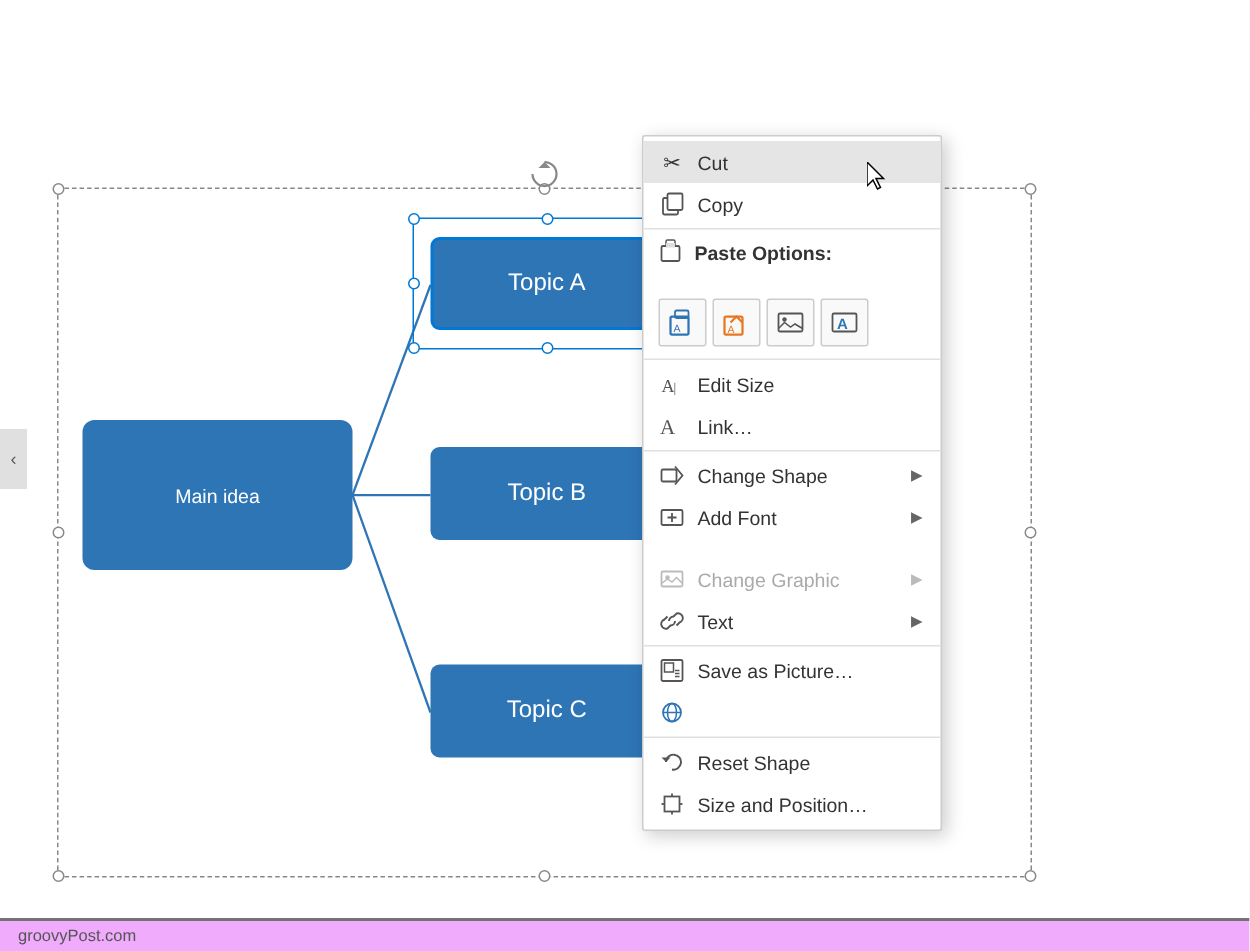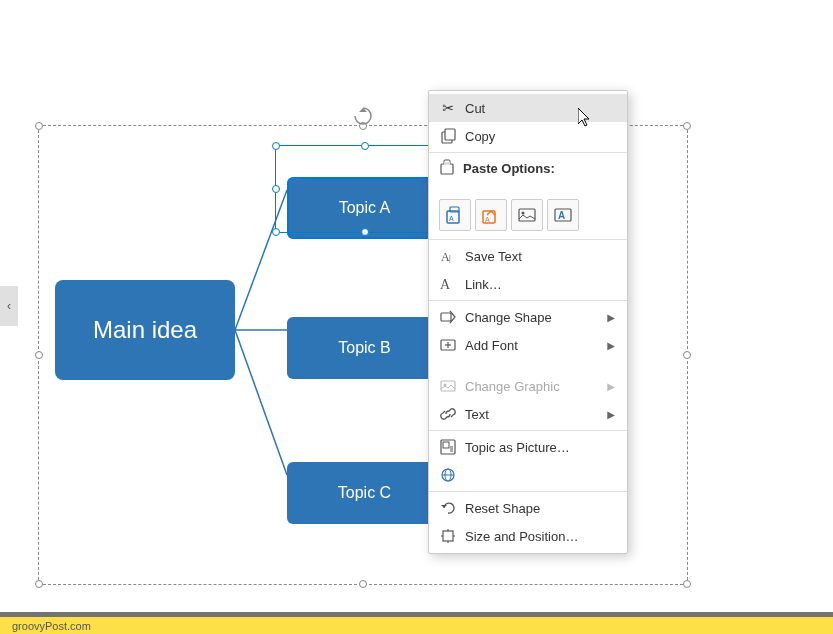--- a/index.html
+++ b/index.html
@@ -68,40 +68,39 @@
       top: 220px;
       left: 35px;
       width: 180px;
       height: 100px;
       background: #2e75b6;
       border-radius: 8px;
       display: flex;
       align-items: center;
       justify-content: center;
       color: white;
-      font-size: 24px;
+      font-size: 13px;
       font-weight: 500;
       cursor: default;
     }
 
     
     .topic-box {
       position: absolute;
       width: 155px;
       height: 62px;
       background: #2e75b6;
       border-radius: 6px;
       display: flex;
       align-items: center;
       justify-content: center;
       color: white;
       font-size: 16px;
       font-weight: 500;
       cursor: default;
-      margin-top: 19px;
     }
     .topic-a { top: 98px; left: 267px; }
     .topic-b { top: 238px; left: 267px; }
     .topic-c { top: 383px; left: 267px; }
 
     
     .topic-right {
       position: absolute;
       width: 130px;
       height: 62px;
@@ -213,22 +212,22 @@
       z-index: 200;
     }
 
     
     .statusbar {
       position: absolute;
       bottom: 0;
       left: 0;
       right: 0;
       height: 22px;
-      background: #fde047;
-      border-top: 5px solid #737373;
+      background: #f0abfc;
+      border-top: 2px solid #737373;
       display: flex;
       align-items: center;
       padding: 0 12px;
       font-size: 11px;
       color: #555;
     }
 
     
     .scroll-left {
       position: absolute;
@@ -483,21 +482,21 @@
     </div>
     <div class="cm-sep"></div>
 
     <div class="cm-item">
       <span class="cm-icon">
         <svg width="16" height="16" viewBox="0 0 16 16">
           <text x="1" y="13" font-size="12" font-family="serif" fill="#555">A</text>
           <text x="9" y="13" font-size="9" font-family="serif" fill="#555">|</text>
         </svg>
       </span>
-      <span class="cm-label">Save Text</span>
+      <span class="cm-label">Edit Size</span>
     </div>
 
     <div class="cm-item">
       <span class="cm-icon">
         <svg width="16" height="16" viewBox="0 0 16 16">
           <text x="0" y="13" font-size="14" font-family="serif" fill="#555">A</text>
         </svg>
       </span>
       <span class="cm-label">Link…</span>
     </div>
@@ -555,21 +554,21 @@
     <div class="cm-item">
       <span class="cm-icon">
         <svg width="16" height="16" viewBox="0 0 16 16">
           <rect x="1" y="1" width="14" height="14" rx="1" fill="none" stroke="#555" stroke-width="1.2"></rect>
           <rect x="3" y="3" width="6" height="6" fill="none" stroke="#555" stroke-width="1"></rect>
           <line x1="10" y1="8" x2="13" y2="8" stroke="#555" stroke-width="1"></line>
           <line x1="10" y1="10" x2="13" y2="10" stroke="#555" stroke-width="1"></line>
           <line x1="10" y1="12" x2="13" y2="12" stroke="#555" stroke-width="1"></line>
         </svg>
       </span>
-      <span class="cm-label">Topic as Picture…</span>
+      <span class="cm-label">Save as Picture…</span>
     </div>
 
     <div class="cm-item">
       <span class="cm-icon">
         <svg width="16" height="16" viewBox="0 0 16 16">
           <circle cx="8" cy="8" r="6" fill="none" stroke="#2e75b6" stroke-width="1.2"></circle>
           <ellipse cx="8" cy="8" rx="3" ry="6" fill="none" stroke="#2e75b6" stroke-width="1"></ellipse>
           <line x1="2" y1="8" x2="14" y2="8" stroke="#2e75b6" stroke-width="1"></line>
         </svg>
       </span>

